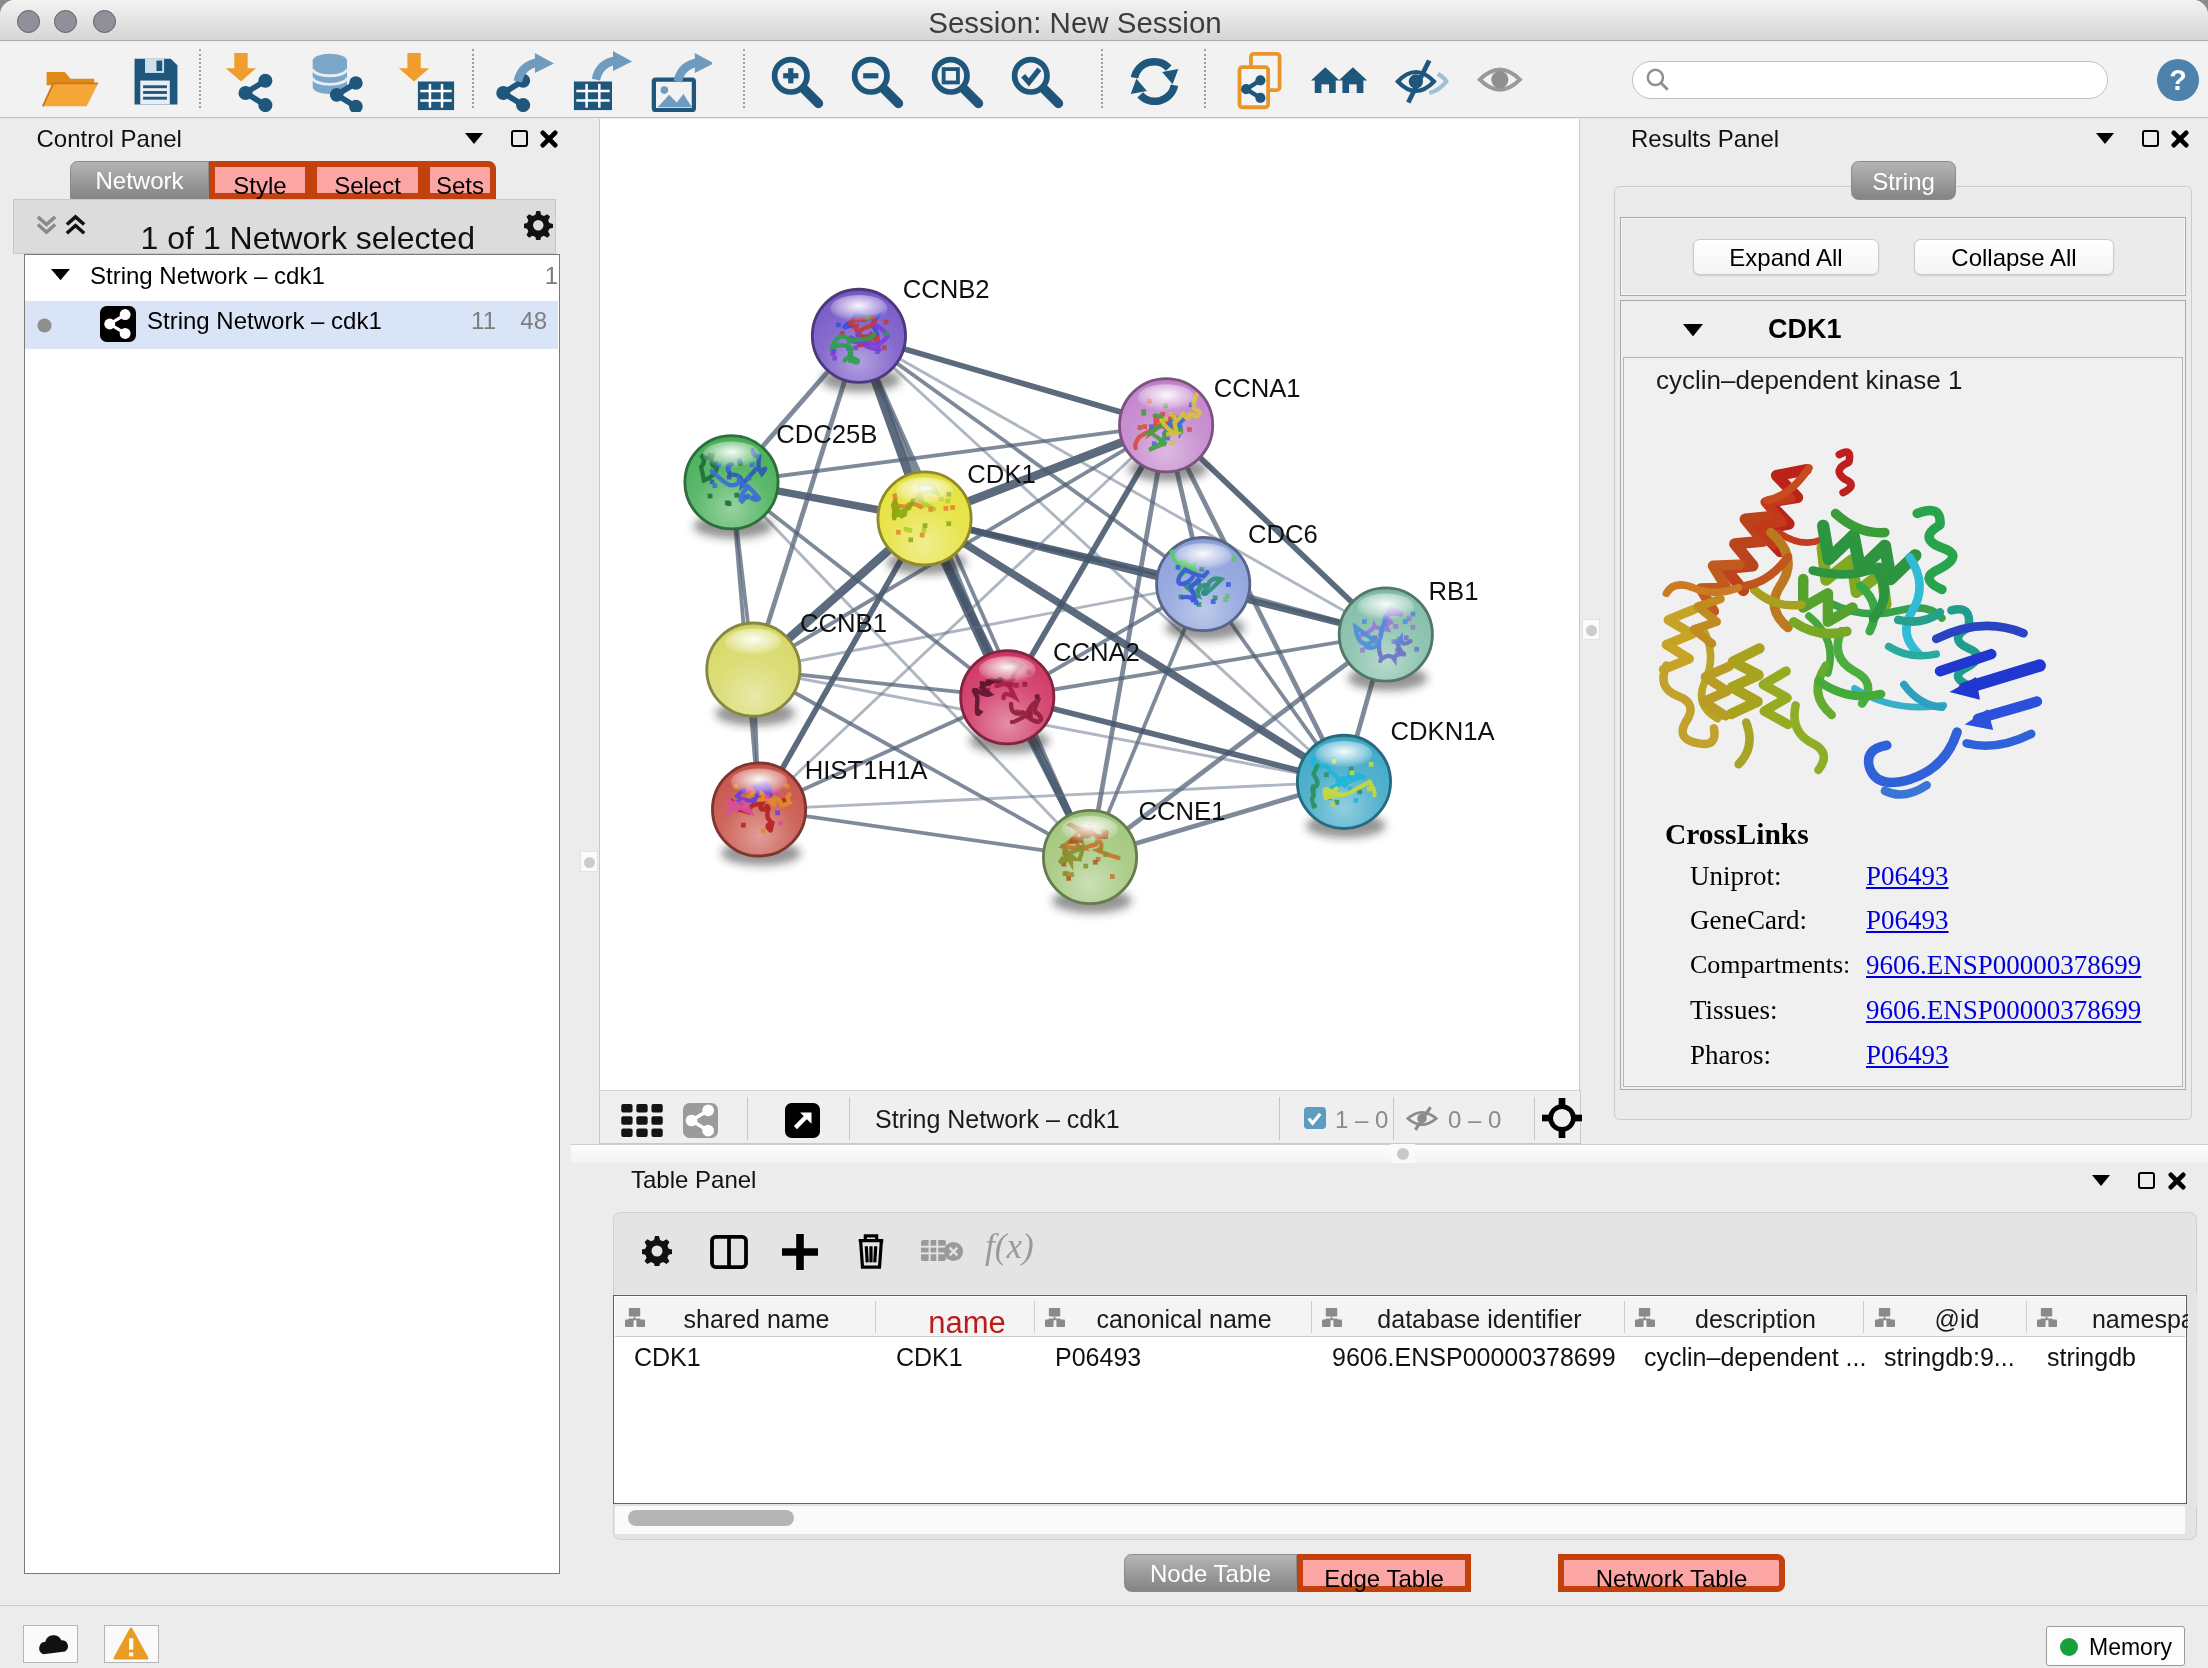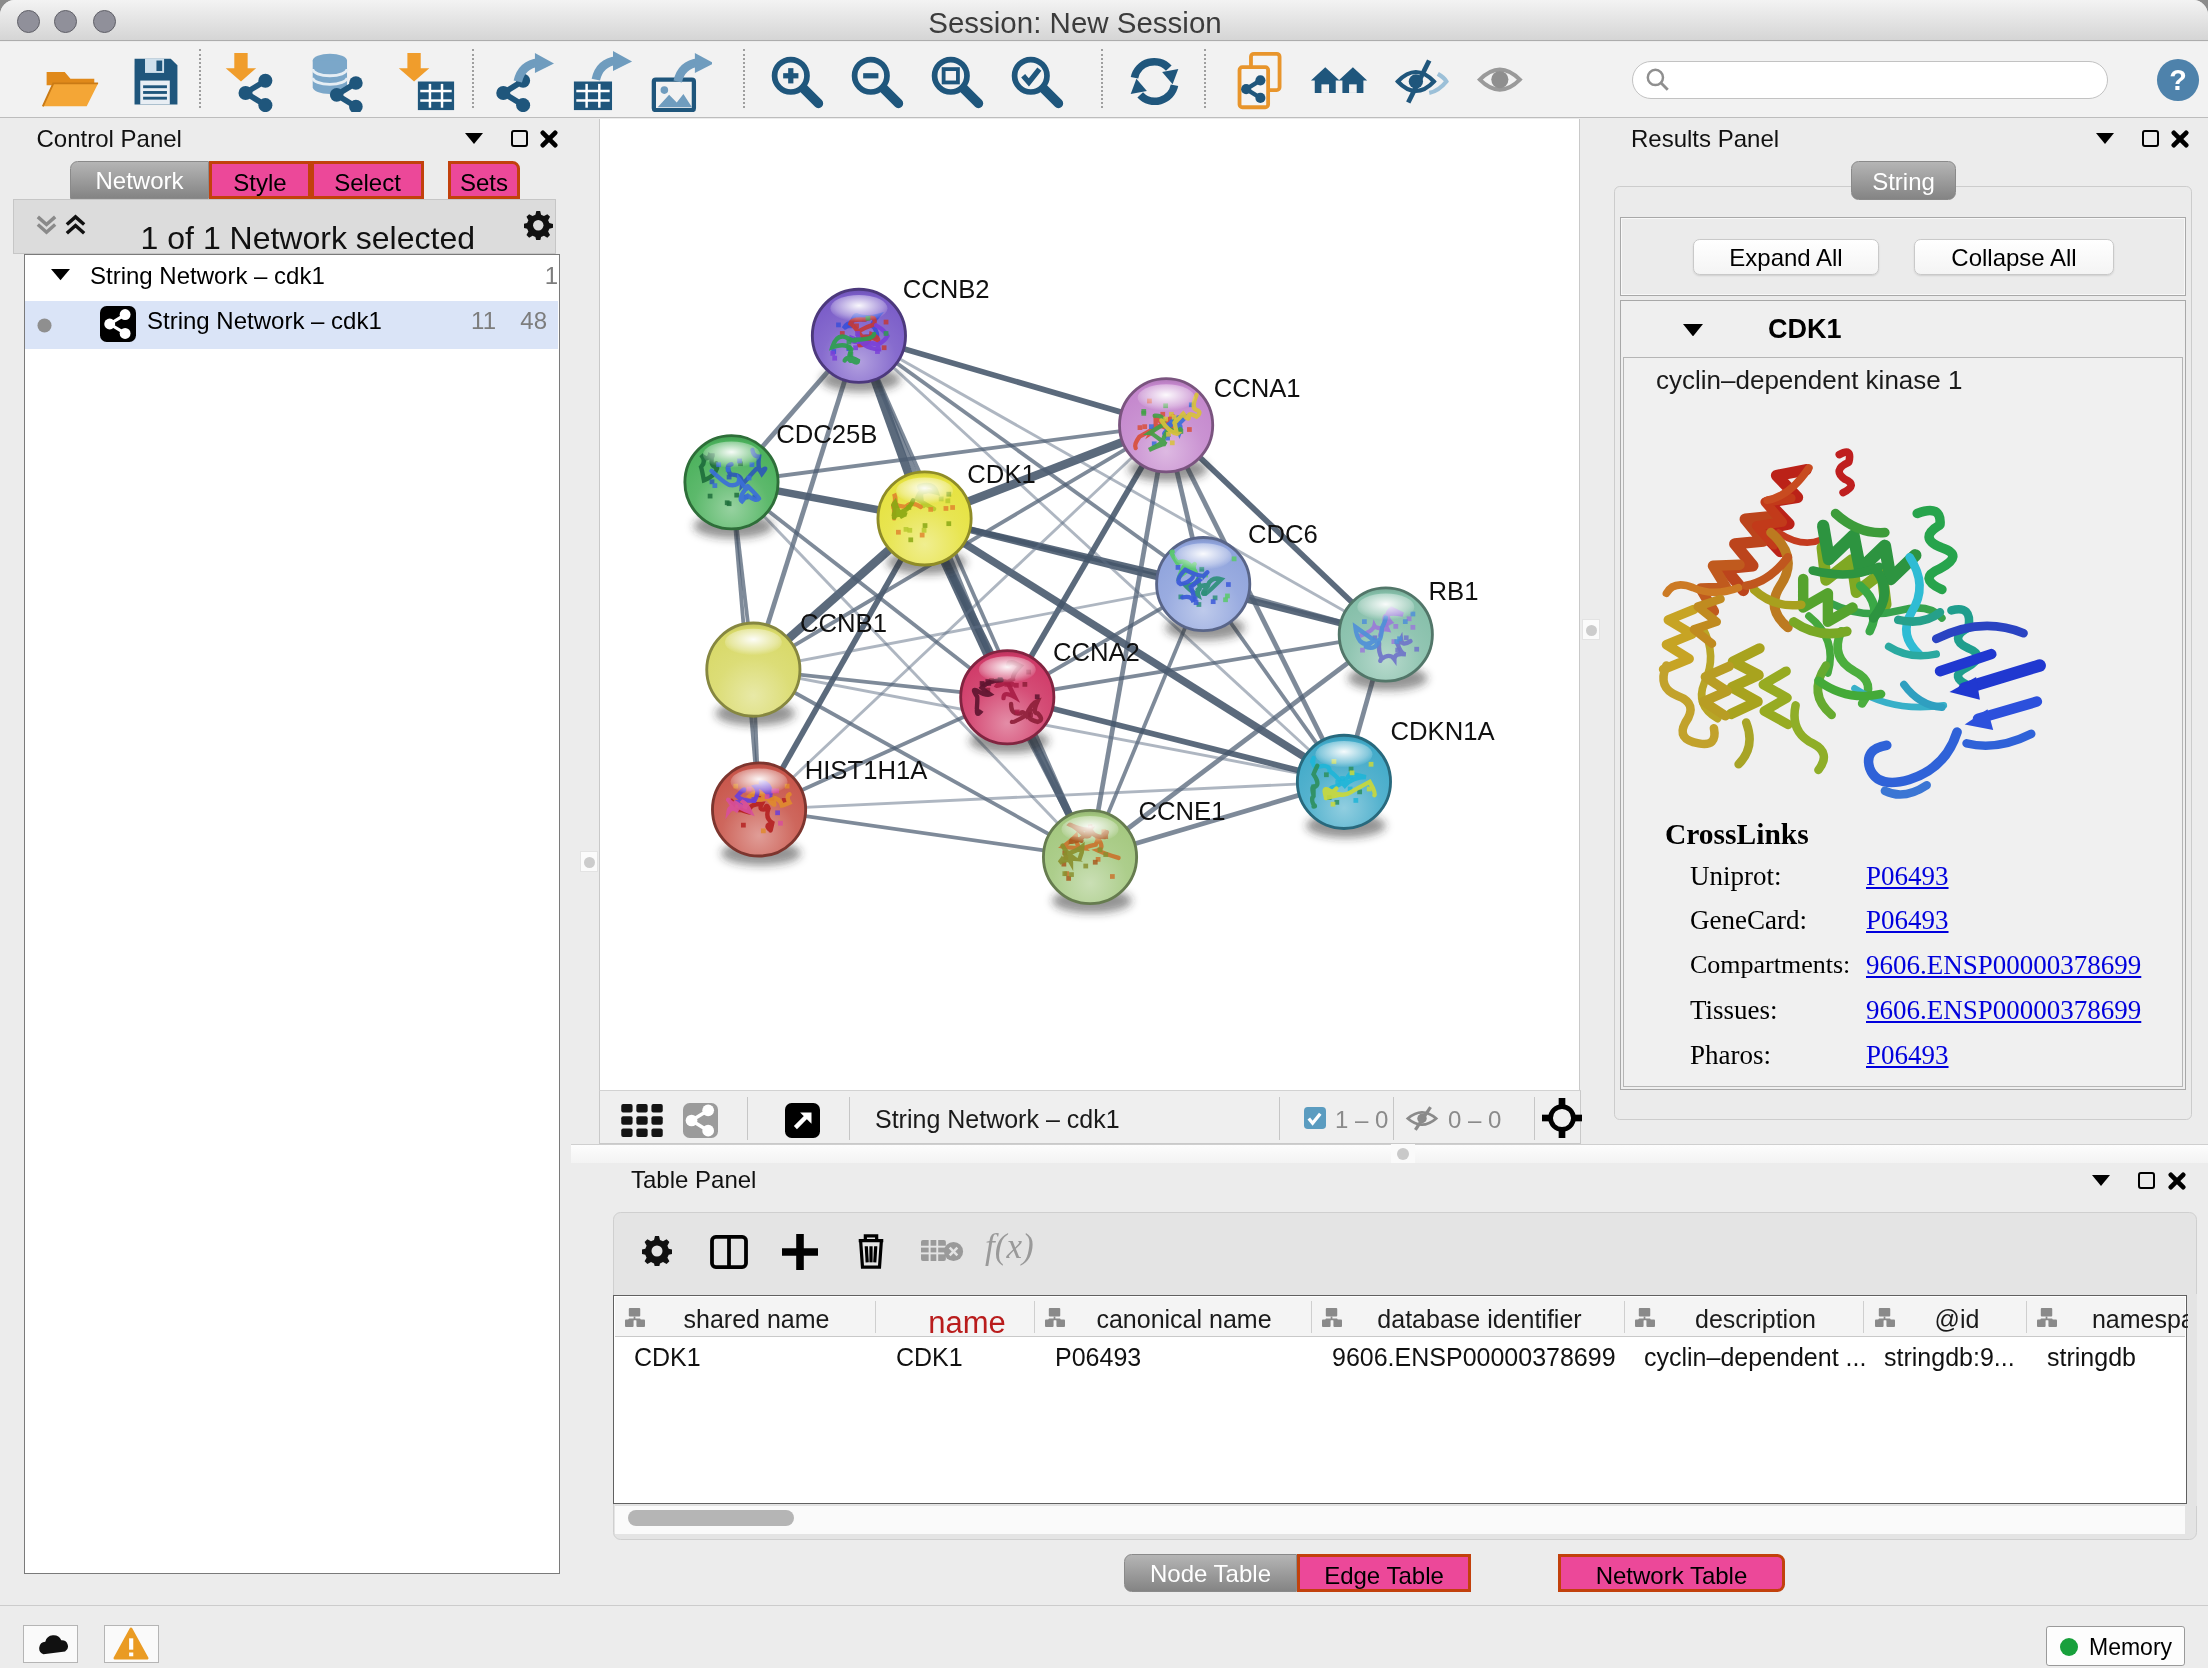--- a/index.html
+++ b/index.html
@@ -6,21 +6,21 @@
 .abs { position:absolute; }
 .win { position:absolute; left:0; top:0; width:2208px; height:1668px; background:#ececec; border-radius:15px 15px 0 0; }
 .titlebar { position:absolute; left:0; top:0; width:2208px; height:41px; border-radius:15px 15px 0 0;
   background:linear-gradient(#f3f3f3,#d5d5d5); border-bottom:1px solid #adadad; }
 .tl { position:absolute; top:9.5px; width:23px; height:23px; border-radius:50%; background:#90909a; border:1.4px solid #606068; }
 .title { position:absolute; top:5.7px; width:2150px; text-align:center; font-size:29.5px; color:#3c3c3c; }
 .toolbar { position:absolute; left:0; top:42px; width:2208px; height:76px; background:#f2f2f2; border-bottom:1px solid #bdbdbd; }
 .sep { position:absolute; top:49px; height:59px; width:0; border-left:2.9px dotted #9f9f9f; }
 .searchbox { position:absolute; left:1632px; top:61px; width:476px; height:38px; background:#fff; border:1.9px solid #c2c2c2; border-radius:19px; }
 .phead { font-size:24px; color:#111;margin-left:8px; }
-.tab { position:absolute; height:38px; background:#ec4899; border:3px solid #c2410c; color:#000; font-size:24px; text-align:center; line-height:38px; }
+.tab { position:absolute; height:38px; background:#fca5a5; border:6px solid #c2410c; color:#000; font-size:24px; text-align:center; line-height:38px; }
 .tabsel { background:linear-gradient(#b5b5b5,#848484); color:#fff; border:1px solid #8a8a8a; }
 .tri { width:0; height:0; border-left:9.5px solid transparent; border-right:9.5px solid transparent; border-top:11.4px solid #000; }
 .maxbox { width:17px; height:17px; border:2.4px solid #000; border-radius:2.9px; background:transparent; }
 </style></head><body>
 <div class="win">
     <div class="titlebar">
       <div class="tl" style="left:17px"></div>
       <div class="tl" style="left:54px"></div>
       <div class="tl" style="left:93px"></div>
       <div class="title">Session: New Session</div>
@@ -186,21 +186,21 @@
     <div class="abs maxbox" style="left:511px;top:130px"></div>
     <svg class="abs" style="left:540px;top:130px" width="18" height="18" viewBox="0 0 19 19">
       <g stroke="#000" stroke-width="5" stroke-linecap="round">
         <line x1="3" y1="3" x2="16" y2="16"></line>
         <line x1="16" y1="3" x2="3" y2="16"></line>
       </g>
     </svg>
     <div class="tab tabsel" style="left:70px;top:161px;width:139px;border-radius:7.6px 0 0 0">Network</div>
     <div class="tab" style="left:209px;top:161px;width:102px">Style</div>
     <div class="tab" style="left:311px;top:161px;width:113px">Select</div>
-    <div class="tab" style="left:448px;top:161px;width:72px;border-radius:0 7.6px 0 0">Sets</div>
+    <div class="tab" style="left:424px;top:161px;width:72px;border-radius:0 7.6px 0 0">Sets</div>
     <div class="abs" style="left:13.3px;top:199px;width:543px;height:55px;background:#dcdcdc;border:1px solid #c6c6c6"></div>
     <svg class="abs" style="left:34px;top:213px" width="25" height="25" viewBox="0 0 26 26">
       <g fill="none" stroke="#8a8a8a" stroke-width="3.6">
         <path d="M4,4 l9,8 9,-8"></path>
         <path d="M4,12 l9,8 9,-8"></path>
       </g>
     </svg>
     <svg class="abs" style="left:63px;top:213px" width="25" height="25" viewBox="0 0 26 26">
       <g fill="none" stroke="#111" stroke-width="3.6">
         <path d="M4,12 l9,-8 9,8"></path>

